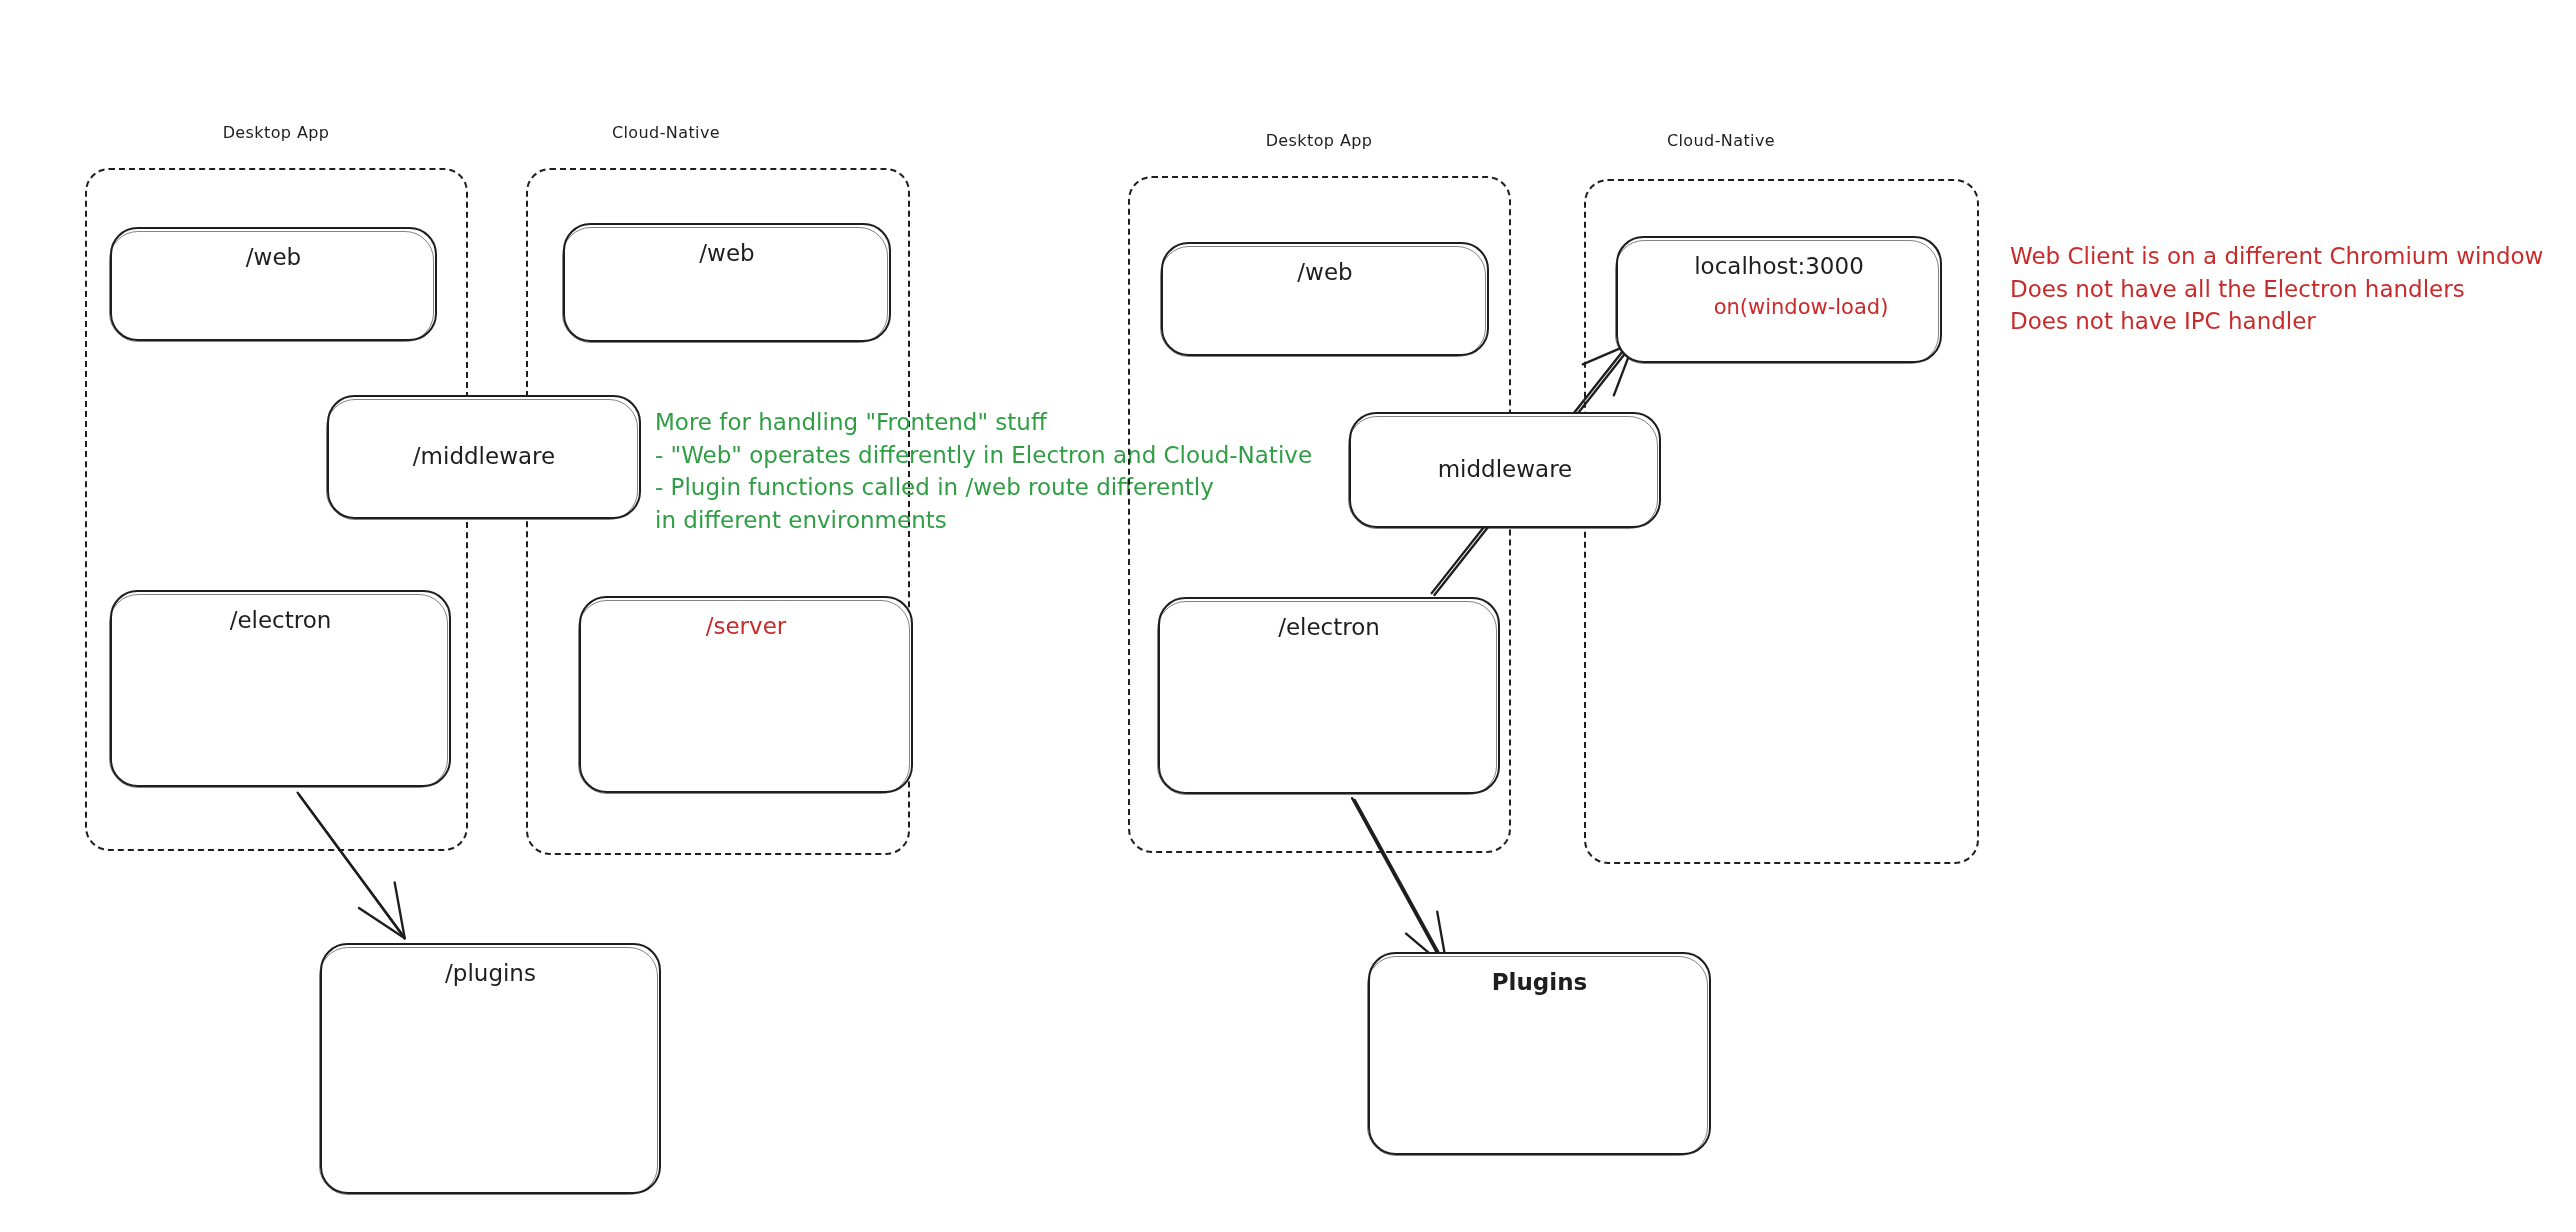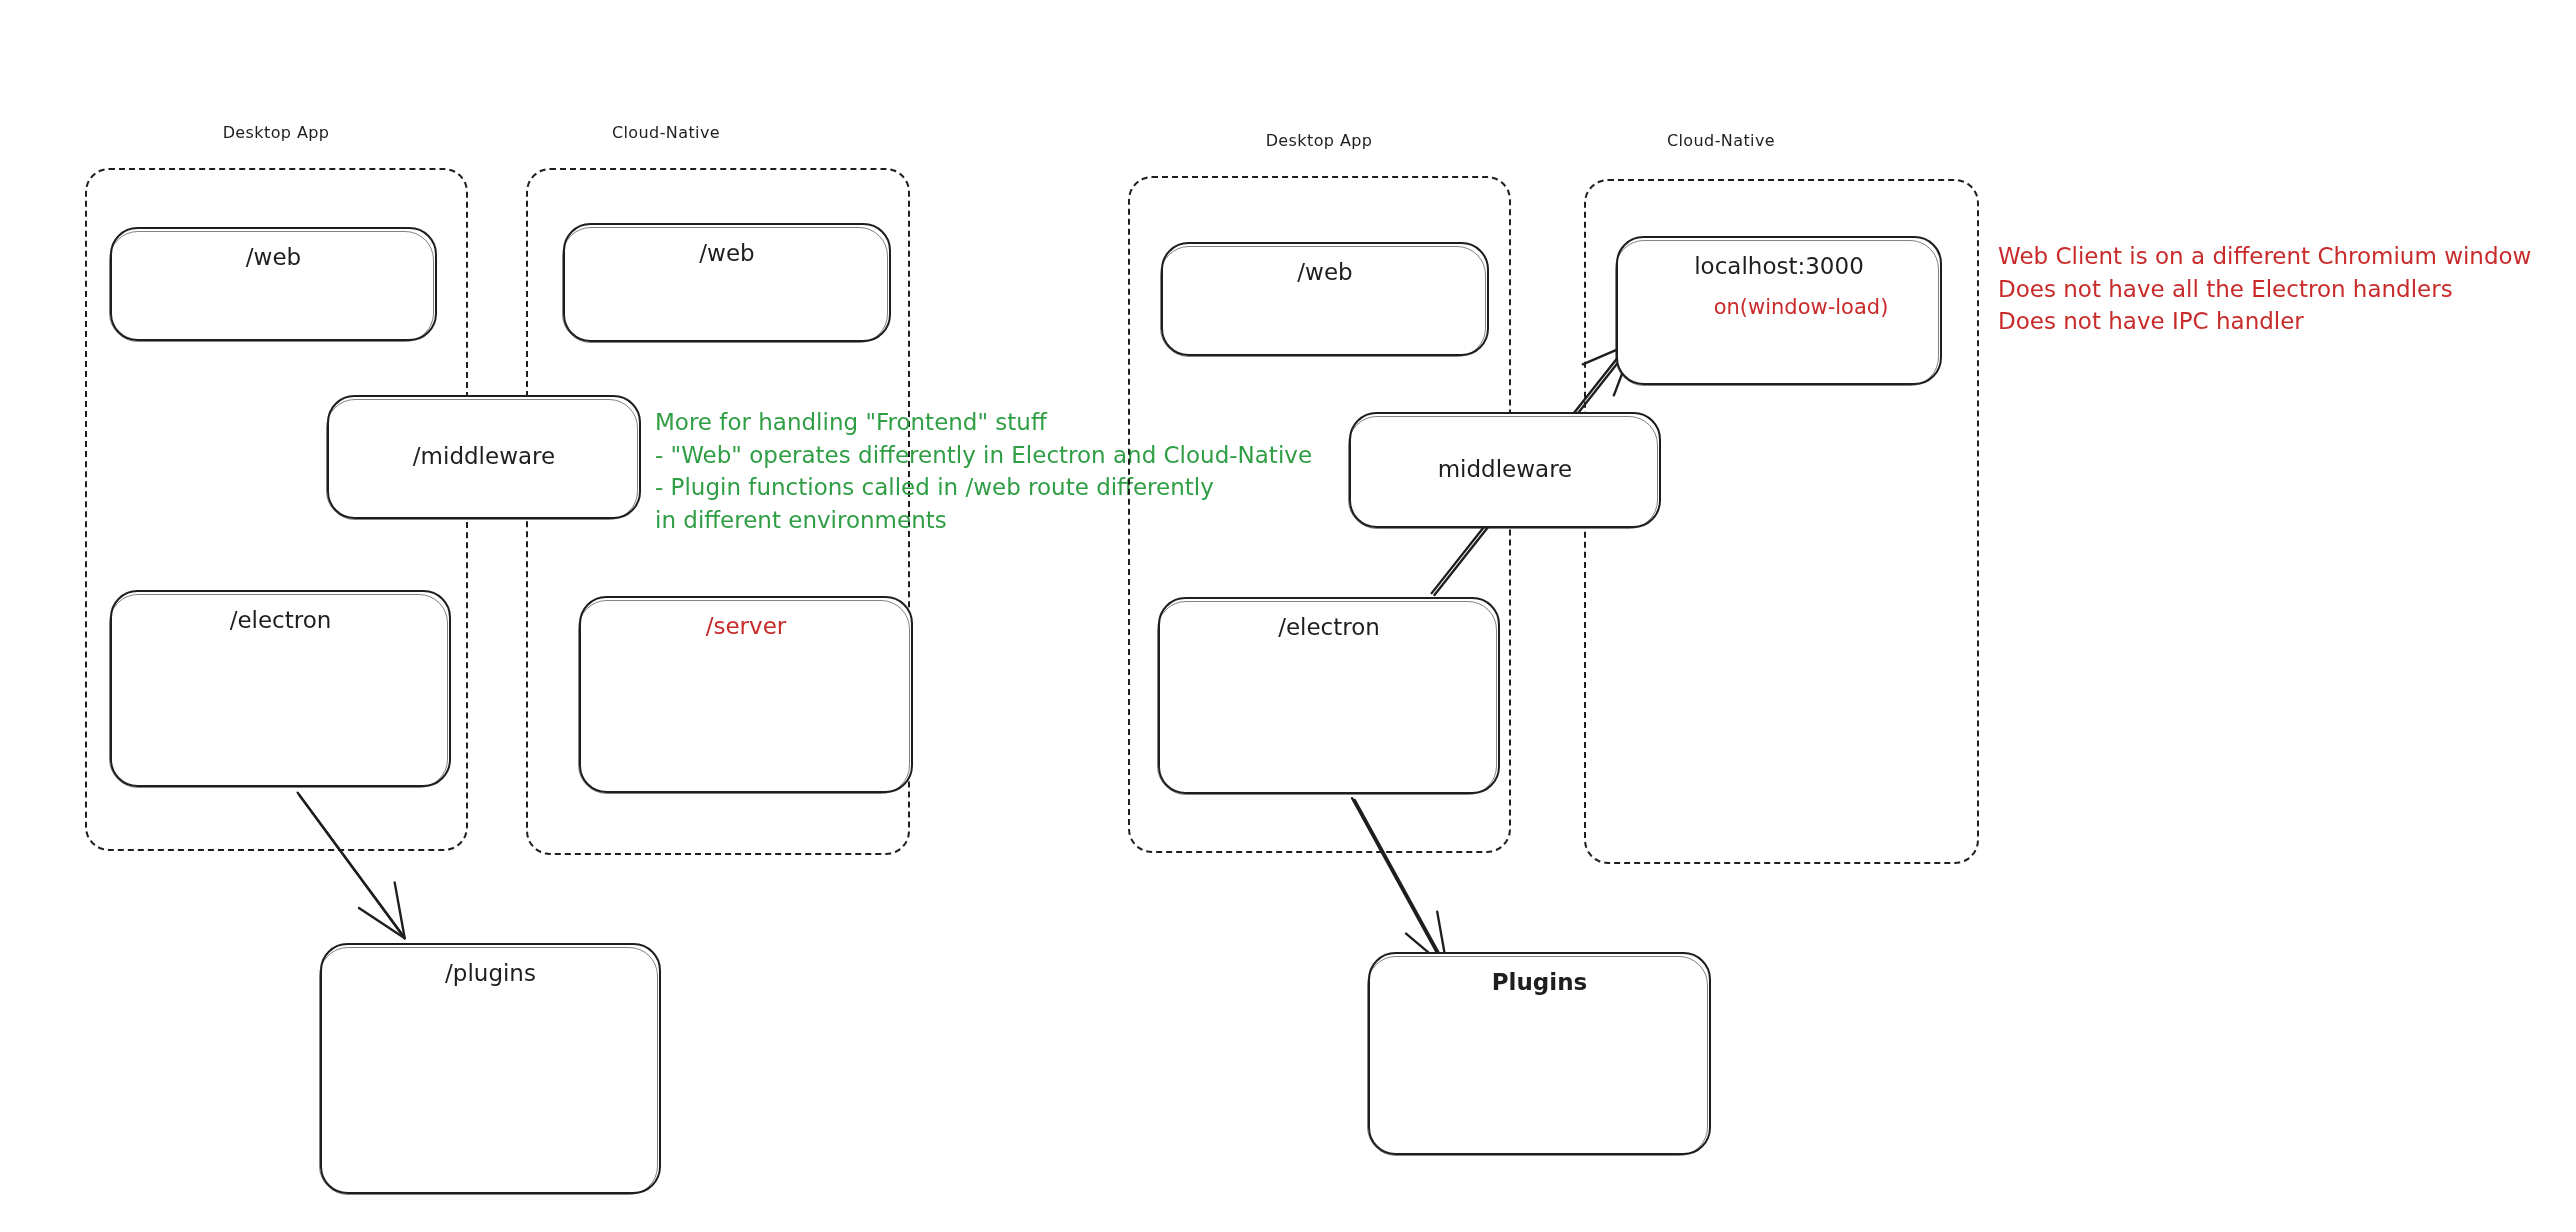--- a/index.html
+++ b/index.html
@@ -82,21 +82,21 @@
   }
 
   
   .annotation {
     position: absolute;
     white-space: pre;
     line-height: 1.42;
     font-size: 23px;
   }
   .annotation.green { color: #2f9e44; }
-  .annotation.red   { color: #c92a2a; }
+  .annotation.red   { color: #c92a2a; margin-left: 12px; }
 
   
   #arrows {
     position: absolute;
     left: 0;
     top: 0;
     width: 2576px;
     height: 1232px;
     pointer-events: none;
   }
@@ -169,21 +169,21 @@
   <div class="frame" style="left:1128px; top:176px; width:383px; height:677px;"></div>
   <div class="frame-label" style="left:1319px; top:131px;">Desktop App</div>
 
   <div class="frame" style="left:1584px; top:179px; width:395px; height:685px;"></div>
   <div class="frame-label" style="left:1721px; top:131px;">Cloud-Native</div>
 
   <div class="node" style="left:1161px; top:242px; width:328px; height:114px;">
     <div class="node-label">/web</div>
   </div>
 
-  <div class="node" style="left:1616px; top:236px; width:326px; height:149px;text-decoration:underline;">
+  <div class="node" style="left:1616px; top:236px; width:326px; height:127px;text-decoration:underline;">
     <div class="node-label">localhost:3000</div>
     <div class="node-sublabel">on(window-load)</div>
   </div>
 
   <div class="node" style="left:1349px; top:412px; width:312px; height:116px;">
     <div class="node-label centered-mid">middleware</div>
   </div>
 
   <div class="node" style="left:1158px; top:597px; width:342px; height:197px;">
     <div class="node-label">/electron</div>

